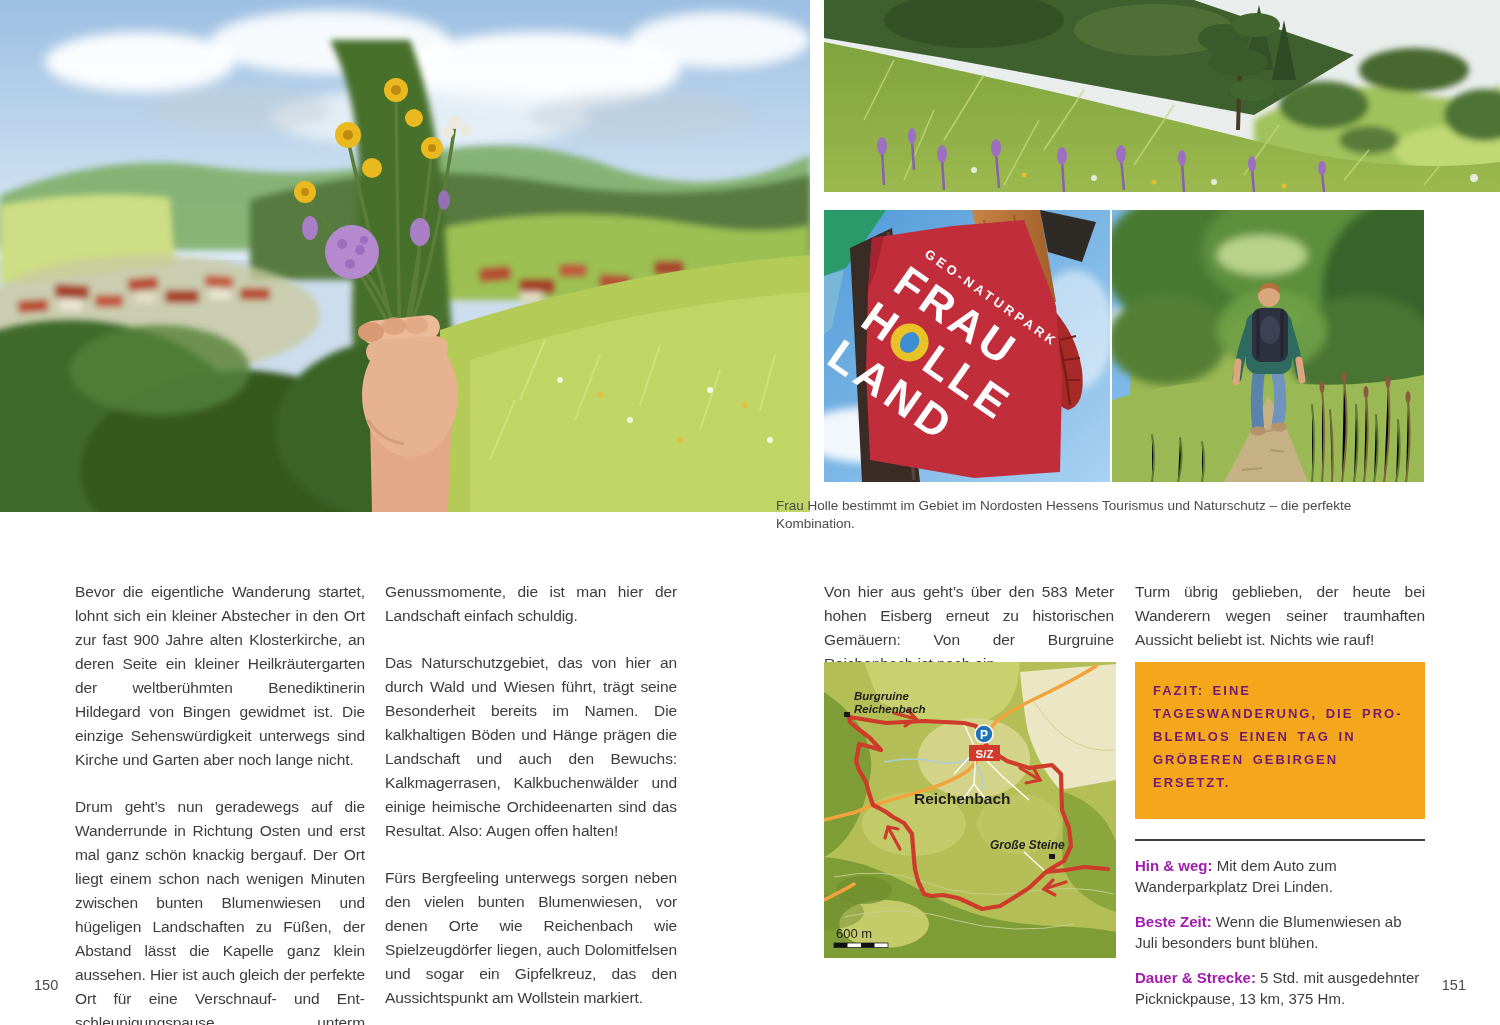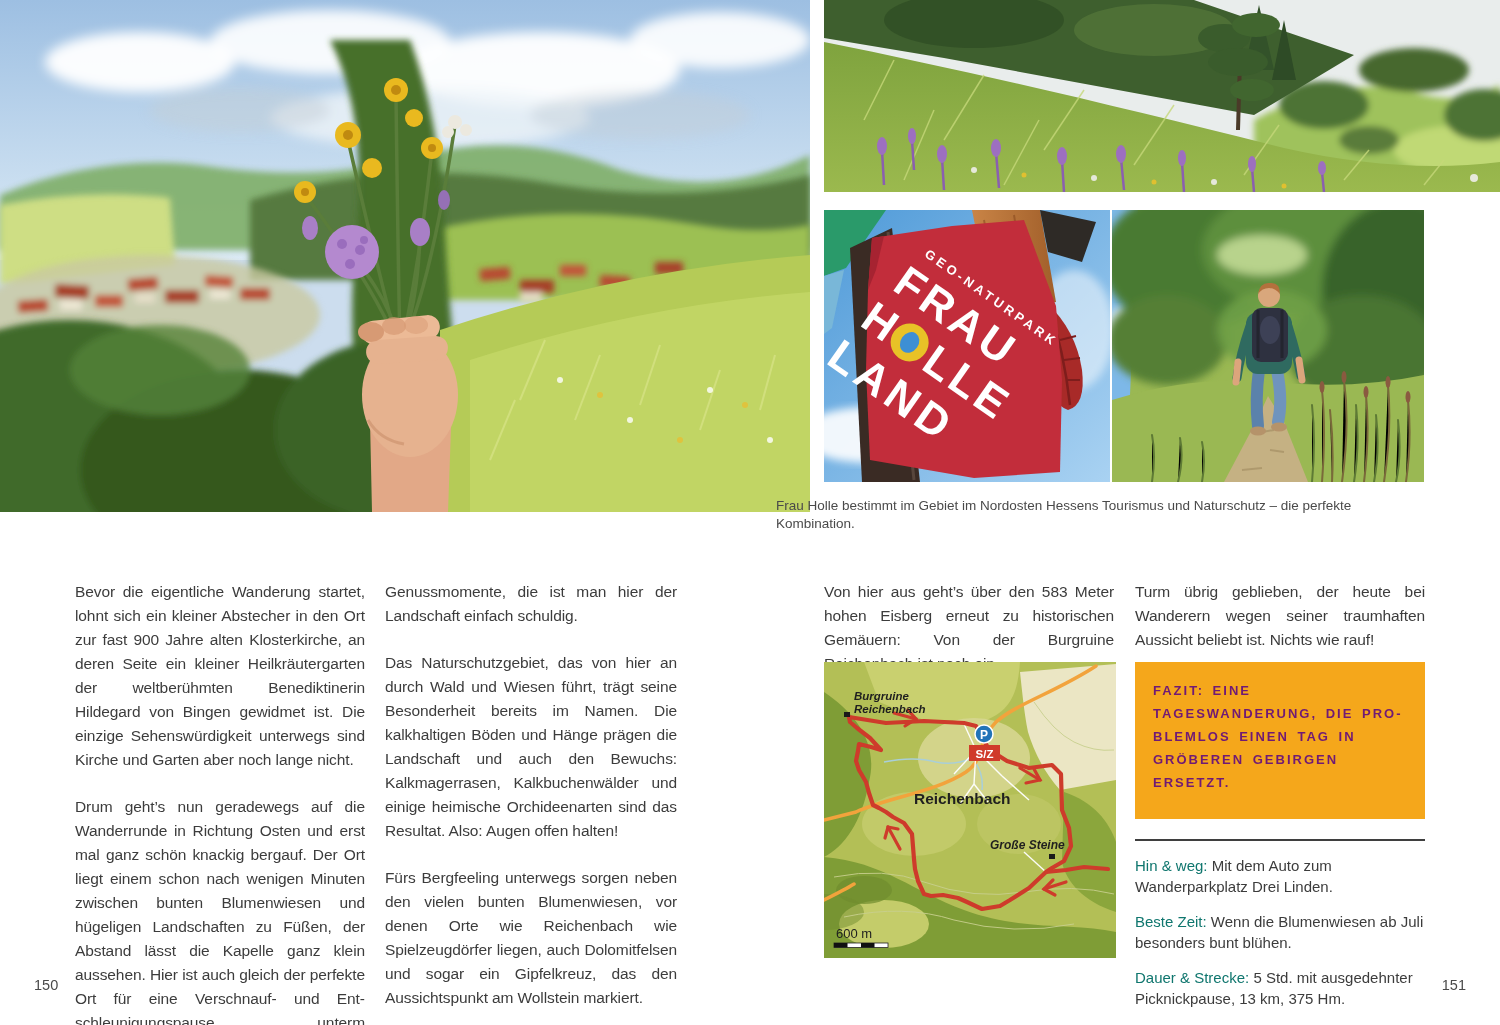--- a/index.html
+++ b/index.html
@@ -22,21 +22,21 @@
   .pagenum.left{left:34px;}
   .pagenum.right{right:34px;text-align:center;}
   .right-info{position:absolute;left:1135px;top:662px;width:290px;}
   .fazit-box{
     background:#F5A71B;color:#701a75;padding:17px 18px 25px 18px;
     font-weight:bold;font-size:13px;line-height:23px;letter-spacing:2px;
     word-spacing:3px;min-height:70px;
   }
   .rules-block{margin-top:20px;border-top:2px solid #3f3f3f;border-bottom:2px solid #3f3f3f;padding:14px 0 6px 0;}
   .info-item{font-size:15px;line-height:21px;color:#3c3c3c;margin:0 0 14px 0;text-align:left;}
-  .info-item .lbl{color:#0f766e;font-weight:normal;}
+  .info-item .lbl{color:#a21caf;font-weight:bold;}
   .map-wrap{position:absolute;left:824px;top:662px;width:292px;height:296px;}
 </style>
 </head>
 <body>
 
 <div class="spread">
 
   <div class="photo" style="left:0;top:0;width:810px;height:512px;">
     <svg width="810" height="512" viewBox="0 0 810 512">
       <defs>

